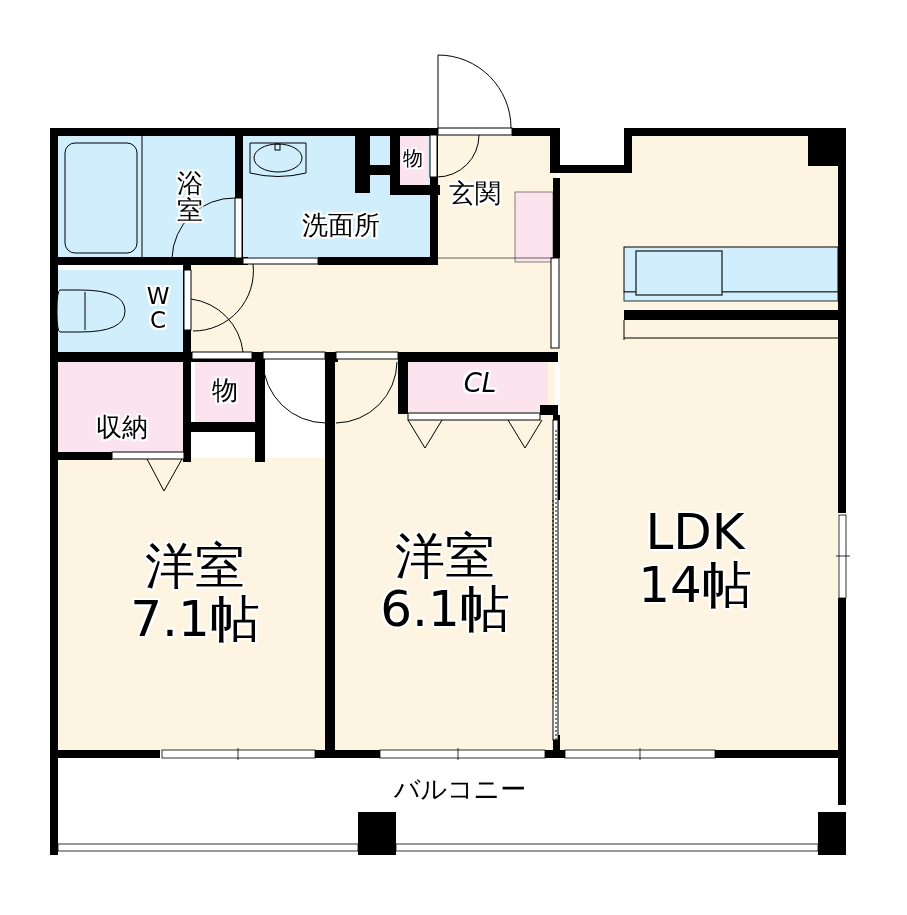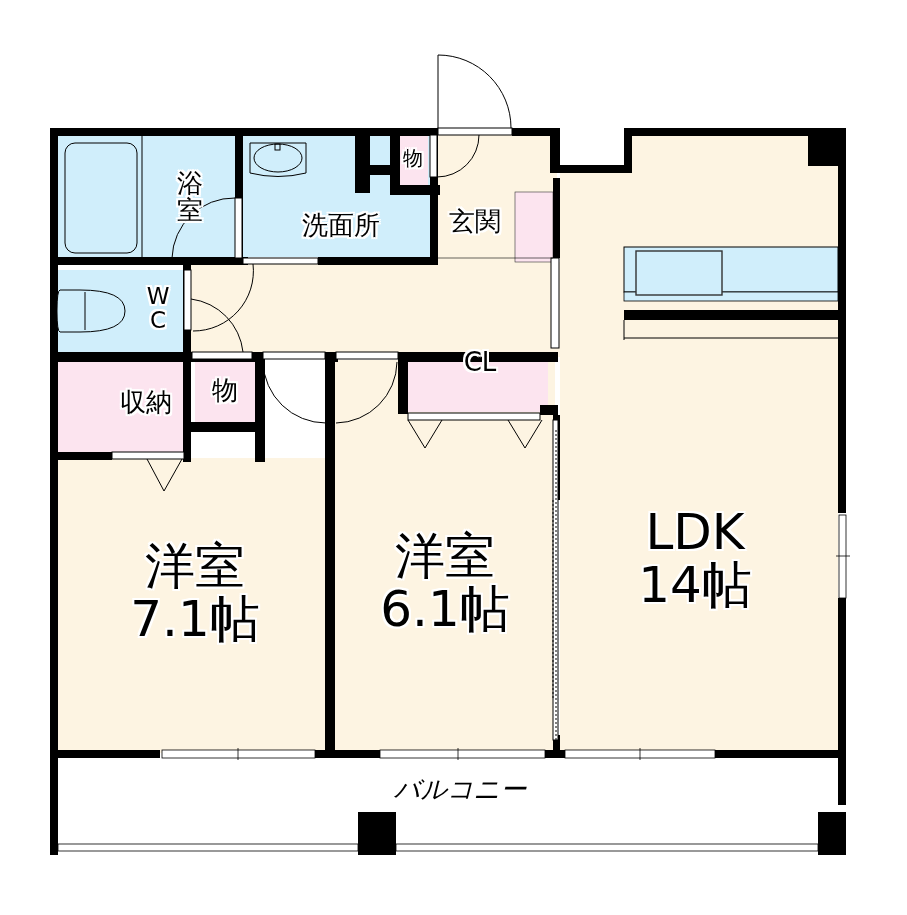--- a/index.html
+++ b/index.html
@@ -161,23 +161,23 @@
     <rect x="636" y="251" width="86" height="44" fill="#d0eefb" stroke="#333" stroke-width="1.4"></rect>
   </g>
 </svg>
 
 <div class="lbl md" style="left:172px;top:170px;width:36px;">浴
 室</div>
 <div class="lbl md" style="left:286px;top:212px;width:110px;">洗面所</div>
 <div class="lbl md" style="left:142px;top:284px;width:32px;font-size:23px;">W
 C</div>
 <div class="lbl sm" style="left:398px;top:148px;width:30px;font-size:20px;">物</div>
-<div class="lbl md" style="left:440px;top:180px;width:70px;margin-top:28px;">玄関</div>
-<div class="lbl md" style="left:72px;top:389px;width:100px;text-align:right;">収納</div>
+<div class="lbl md" style="left:440px;top:180px;width:70px;">玄関</div>
+<div class="lbl md" style="left:72px;top:414px;width:100px;">収納</div>
 <div class="lbl md" style="left:196px;top:377px;width:58px;">物</div>
-<div class="lbl md" style="left:440px;top:349px;width:80px;">CL</div>
+<div class="lbl md" style="left:440px;top:370px;width:80px;font-style:italic;">CL</div>
 <div class="lbl big" style="left:110px;top:540px;width:170px;">洋室
 7.1帖</div>
 <div class="lbl big" style="left:360px;top:530px;width:170px;">洋室
 6.1帖</div>
 <div class="lbl big" style="left:610px;top:506px;width:170px;">LDK
 14帖</div>
-<div class="lbl md" style="left:360px;top:776px;width:200px;font-style:italic;">バルコニー</div>
+<div class="lbl md" style="left:360px;top:776px;width:200px;">バルコニー</div>
 
 </body></html>

